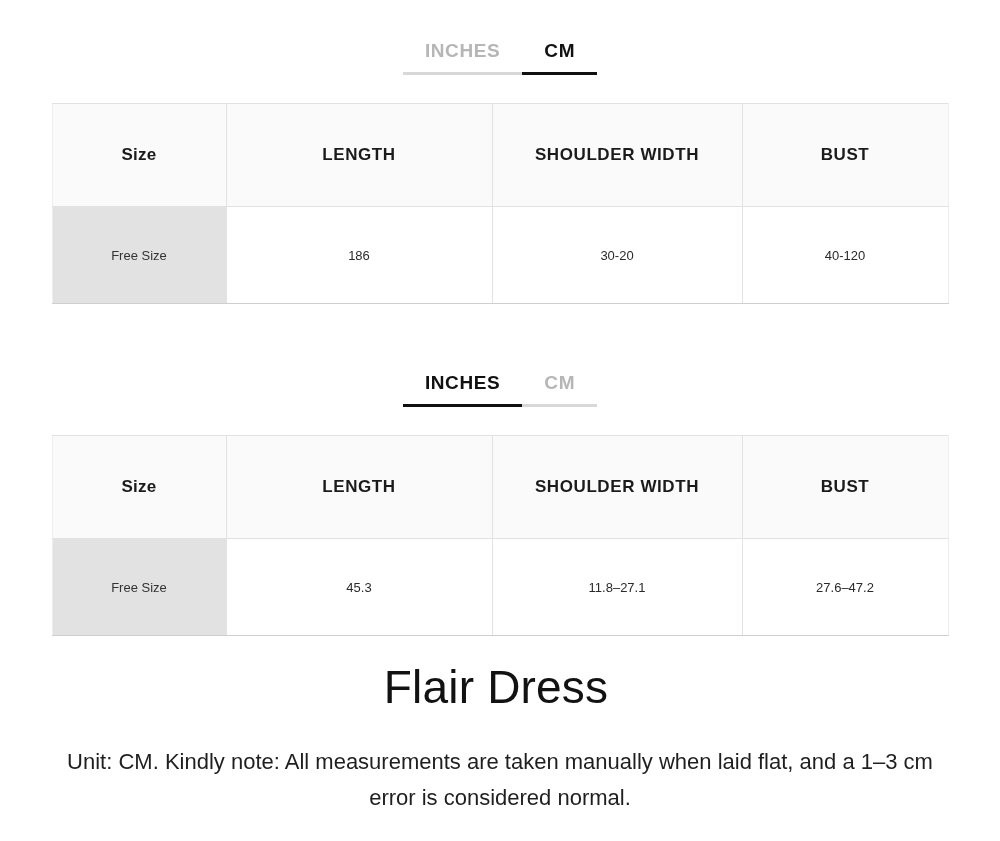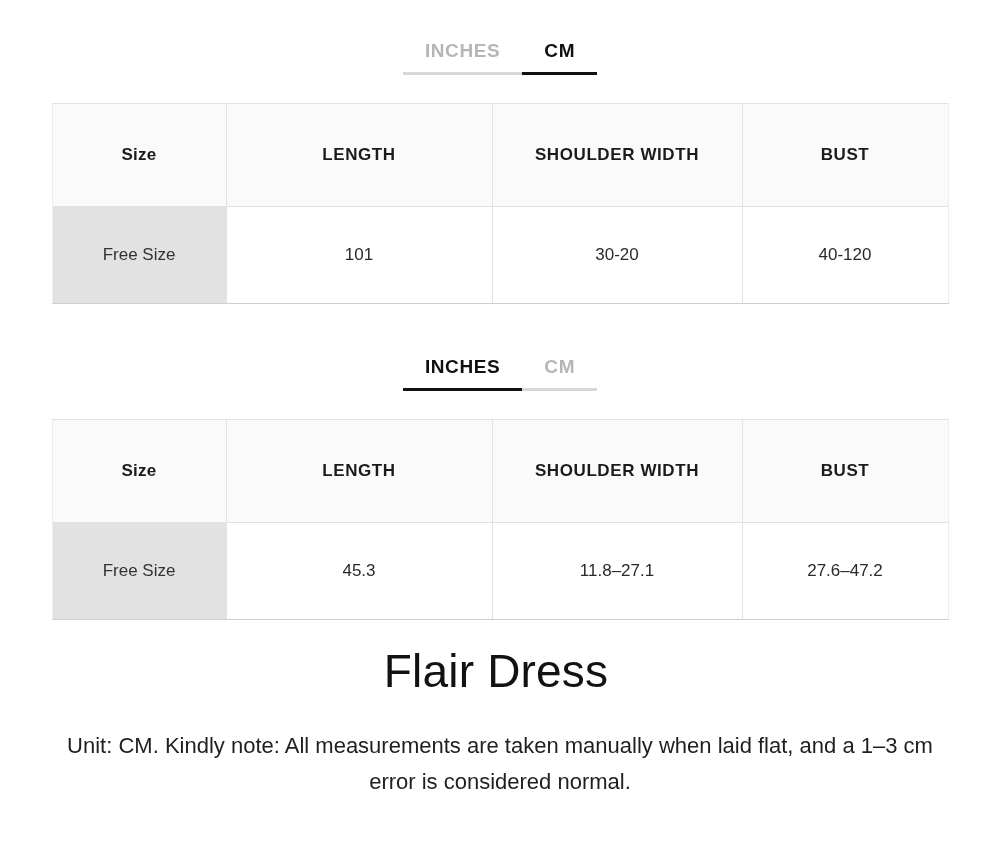--- a/index.html
+++ b/index.html
@@ -44,42 +44,42 @@
   }
   .unit-tab.inactive {
     color: #b6b6b6;
     border-bottom: 3px solid #d8d8d8;
   }
 
   
   .size-table {
     border-collapse: collapse;
     width: 896px;
-    margin: 0 auto;
+    margin: 16px auto;
     table-layout: fixed;
   }
   .size-table th, .size-table td {
     border: 1px solid #e2e2e2;
     text-align: center;
     vertical-align: middle;
   }
   .size-table thead th {
     background: #fafafa;
     font-size: 17px;
     font-weight: bold;
     letter-spacing: 0.6px;
     height: 100px;
     color: #1b1b1b;
   }
   .size-table thead th.col-size {
     letter-spacing: 0.2px;
   }
   .size-table tbody td {
     height: 94px;
-    font-size: 17px;
+    font-size: 13px;
     color: #2a2a2a;
     border-bottom: 1px solid #cfcfcf;
   }
   .size-table tbody td.rowhead {
     background: #e2e2e2;
     color: #333333;
   }
   .size-table thead tr th:first-child,
   .size-table tbody tr td:first-child {
     border-left: 1px solid #eeeeee;
@@ -146,21 +146,21 @@
         <tr>
           <th class="col-size">Size</th>
           <th>LENGTH</th>
           <th>SHOULDER WIDTH</th>
           <th>BUST</th>
         </tr>
       </thead>
       <tbody>
         <tr>
           <td class="rowhead">Free Size</td>
-          <td>101</td>
+          <td>186</td>
           <td>30-20</td>
           <td>40-120</td>
         </tr>
       </tbody>
     </table>
   </div>
 
   <div class="block-2">
 
     <div class="unit-toggle">

